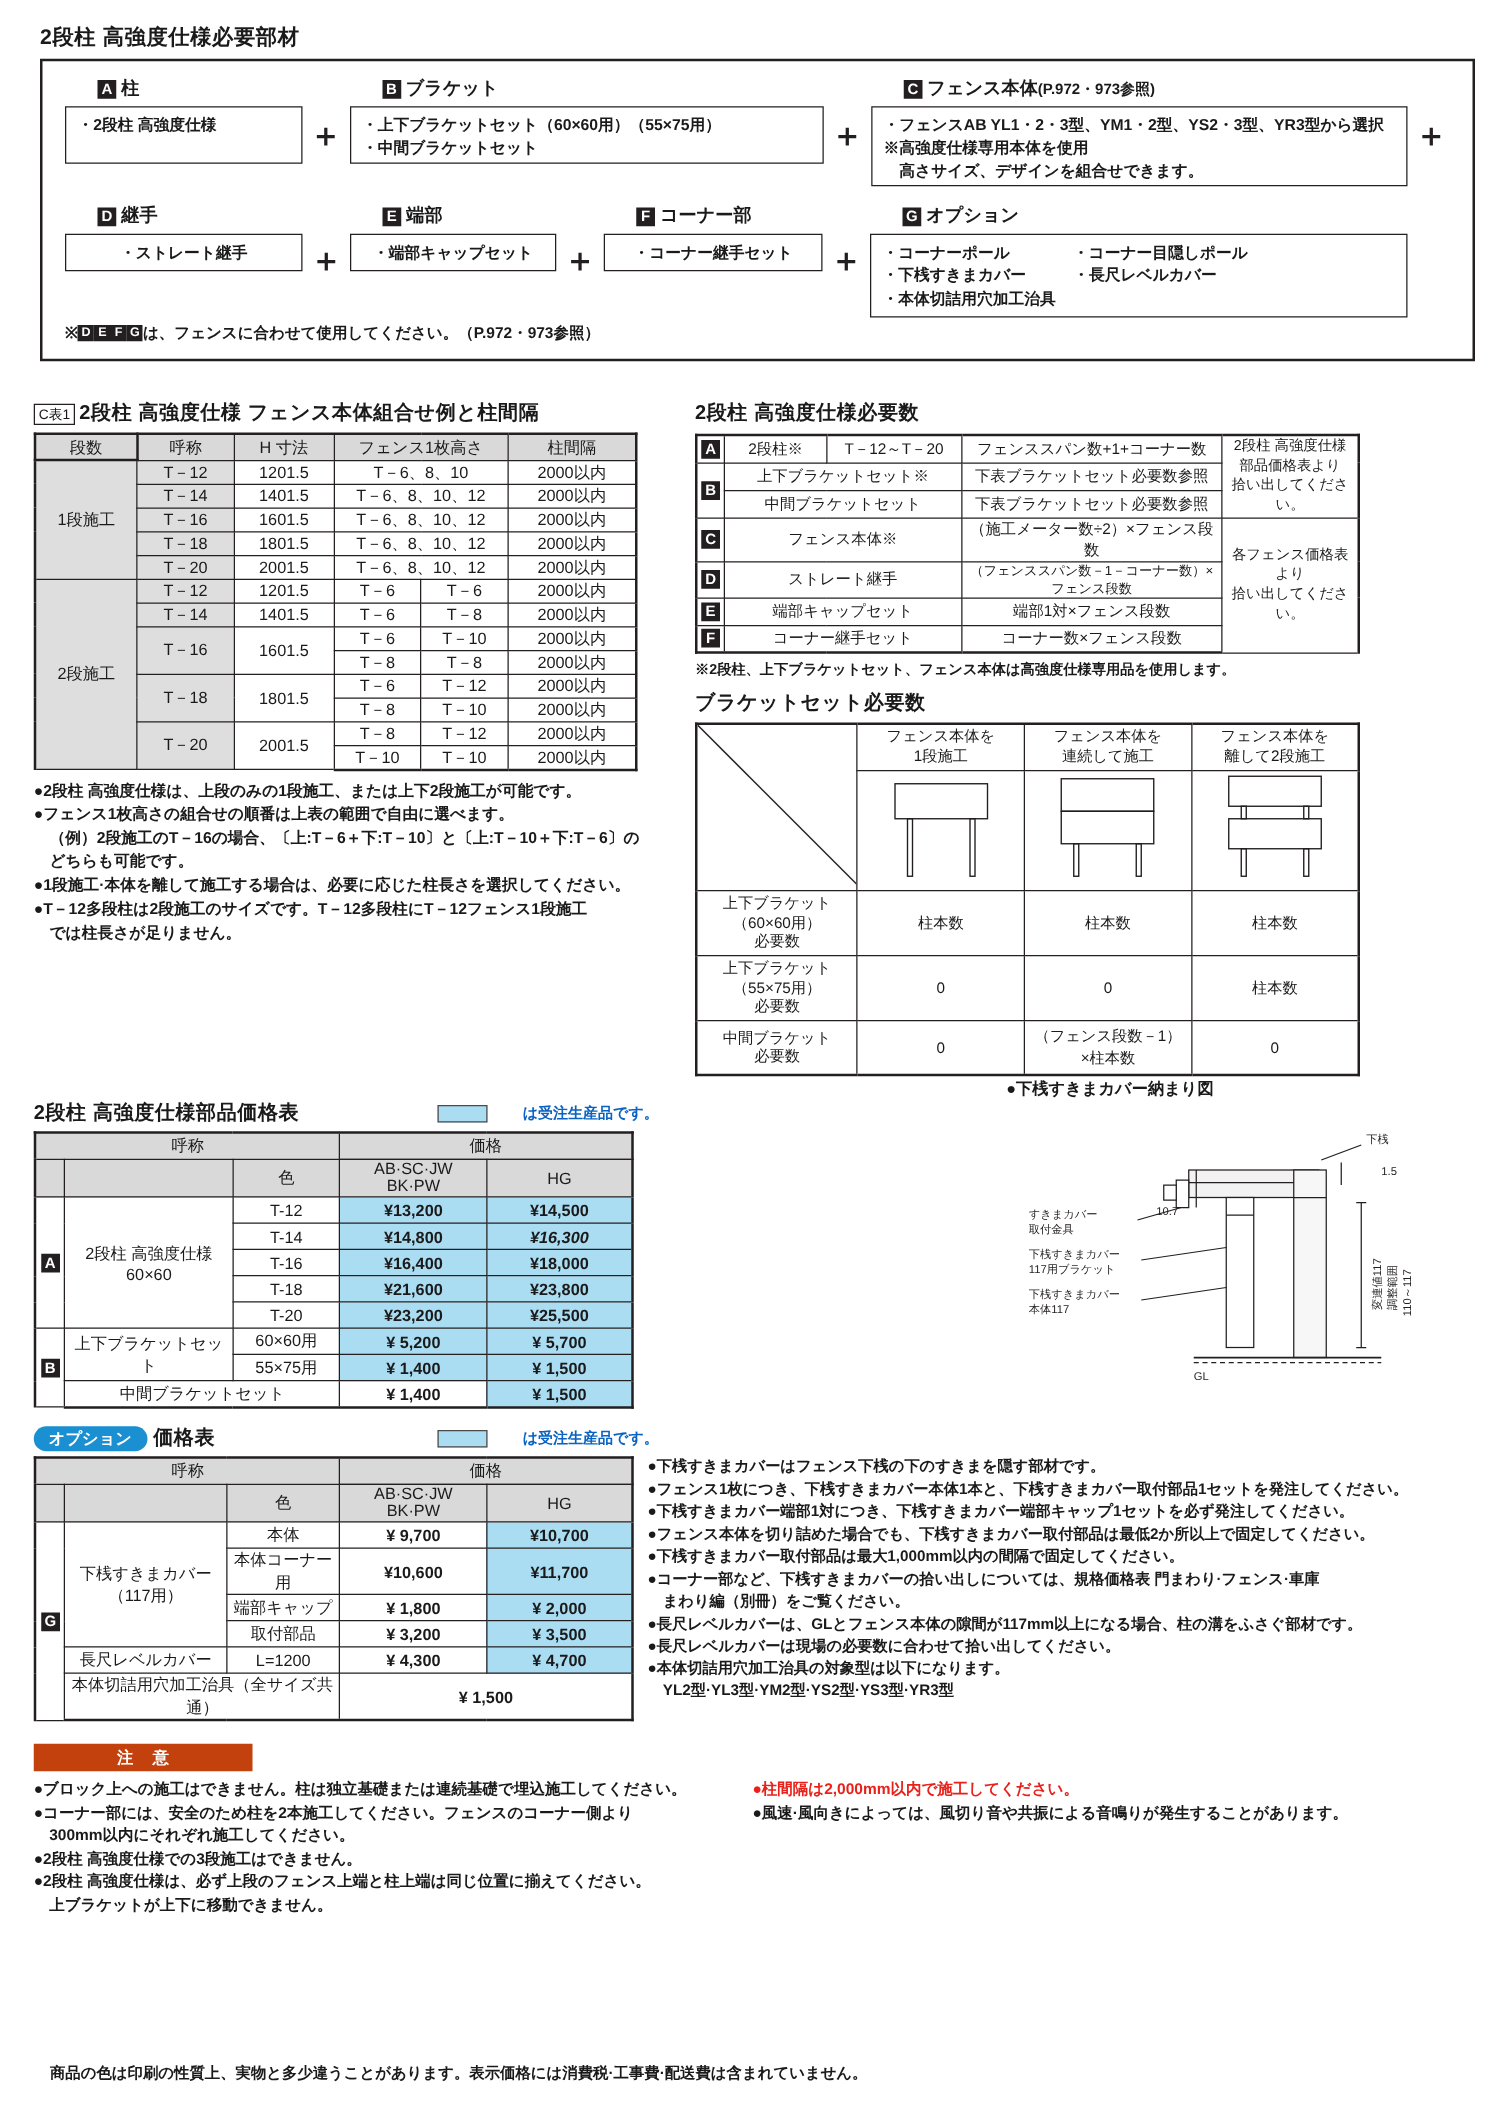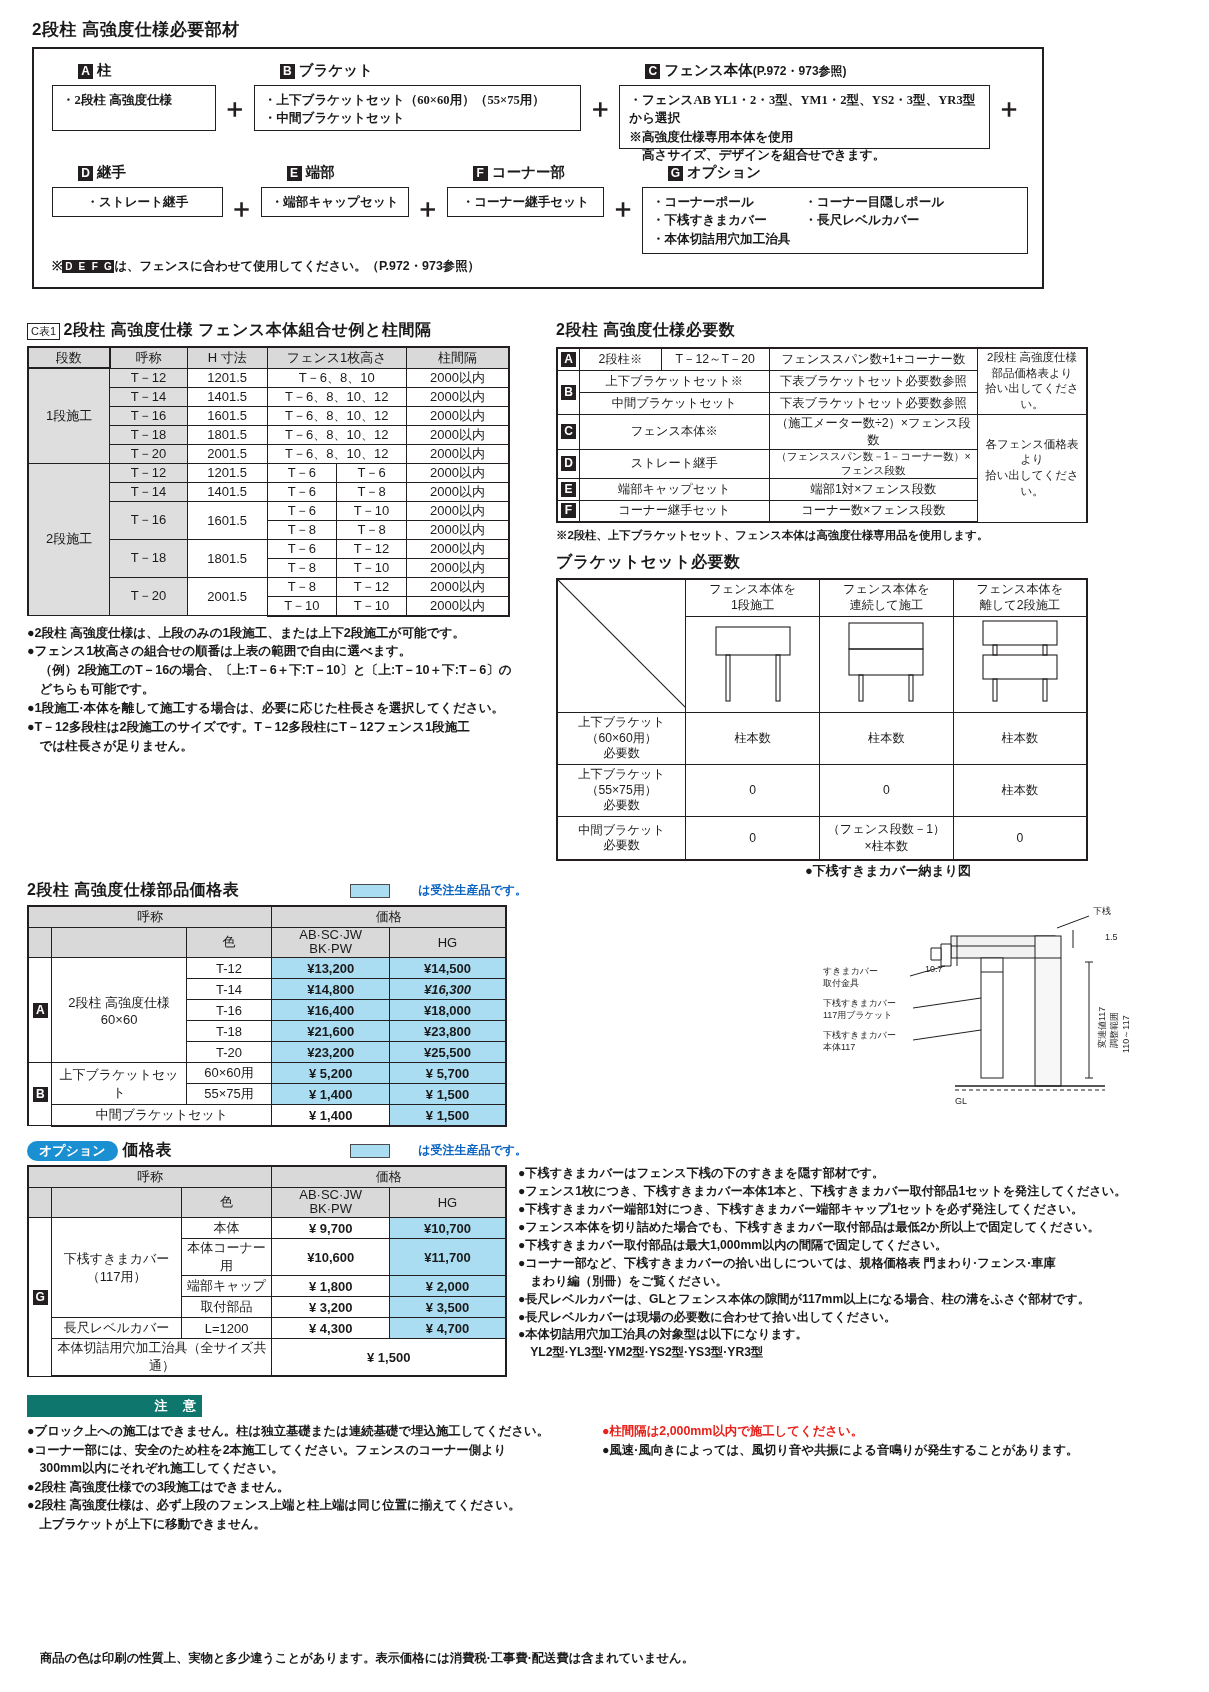--- a/index.html
+++ b/index.html
@@ -22,26 +22,26 @@
     font-weight:bold; font-size:12px; vertical-align:middle;
     font-family:"Liberation Sans", sans-serif;
   }
   .letter.sm { width:13px; height:13px; line-height:13px; font-size:10px;}
   .plus { font-size:26px; font-weight:bold; line-height:1; padding:0 6px; color:#231f20;}
 
   table { border-collapse:collapse; }
   td, th { border:1px solid #231f20; font-weight:normal; }
 
   
-  #parts-section { position:absolute; left:32px; top:18px; width:1012px; }
+  #parts-section { position:absolute; left:32px; top:18px; width:1148px; }
   #parts-title { margin-bottom:6px; }
   #parts-frame { border:2px solid #231f20; padding:12px 14px 12px 18px; }
   .grp-head { font-size:14.5px; font-weight:bold; margin-bottom:5px; white-space:nowrap;padding-left:26px;}
   .grp-head .sub { font-size:12px; font-weight:bold;}
-  .grp-body { border:1.3px solid #231f20; padding:5px 9px; font-size:12.6px; line-height:1.45; font-weight:bold;font-family:Liberation Serif, serif;}
+  .grp-body { border:1.3px solid #231f20; padding:5px 9px; font-size:12.6px; line-height:1.45; font-weight:bold;}
   .row-f { display:flex; align-items:flex-start; }
   .cellgrp { display:flex; flex-direction:column; }
   .plus-wrap { display:flex; align-items:center; min-height:46px; }
   .note-def { font-size:12.4px; font-weight:bold; margin-top:3px; }
 
   
   #tbl1-wrap { position:absolute; left:27px; top:320px; width:505px; }
   .tag-box { border:1.2px solid #231f20; padding:0px 3px; font-size:11px; display:inline-block; vertical-align:middle;}
   #tbl1 { width:483px; font-size:13px; text-align:center; margin-top:5px;}
   #tbl1 td { height:19px; padding:0 2px; }
@@ -87,21 +87,21 @@
   
   #diag-wrap { position:absolute; left:805px; top:862px; width:385px; }
   .diag-title { font-size:13px; font-weight:bold; margin-bottom:8px;}
 
   
   #right-notes { position:absolute; left:518px; top:1165px; width:670px; font-size:12.2px; line-height:1.47; font-weight:bold;}
   #right-notes div { white-space:nowrap; }
 
   
   #caution { position:absolute; left:27px; top:1395px; width:1160px; }
-  .caut-bar { background:#0f766e; color:#fff; font-weight:bold; font-size:13px; text-align:right; width:175px; letter-spacing:6px; padding:2px 0 2px 6px; }
+  .caut-bar { background:#c2410c; color:#fff; font-weight:bold; font-size:13px; text-align:center; width:175px; letter-spacing:6px; padding:2px 0 2px 6px; }
   .caut-cols { display:flex; margin-top:5px; }
   .caut-l { width:575px; }
   .caut-r { width:585px; }
   .caut-cols div.li { font-size:12.4px; line-height:1.5; font-weight:bold; white-space:nowrap;}
   .red { color:#e8211a; }
   #footer-note { position:absolute; left:40px; top:1650px; font-size:12.3px; font-weight:bold;}
 </style>
 </head>
 <body>
 

